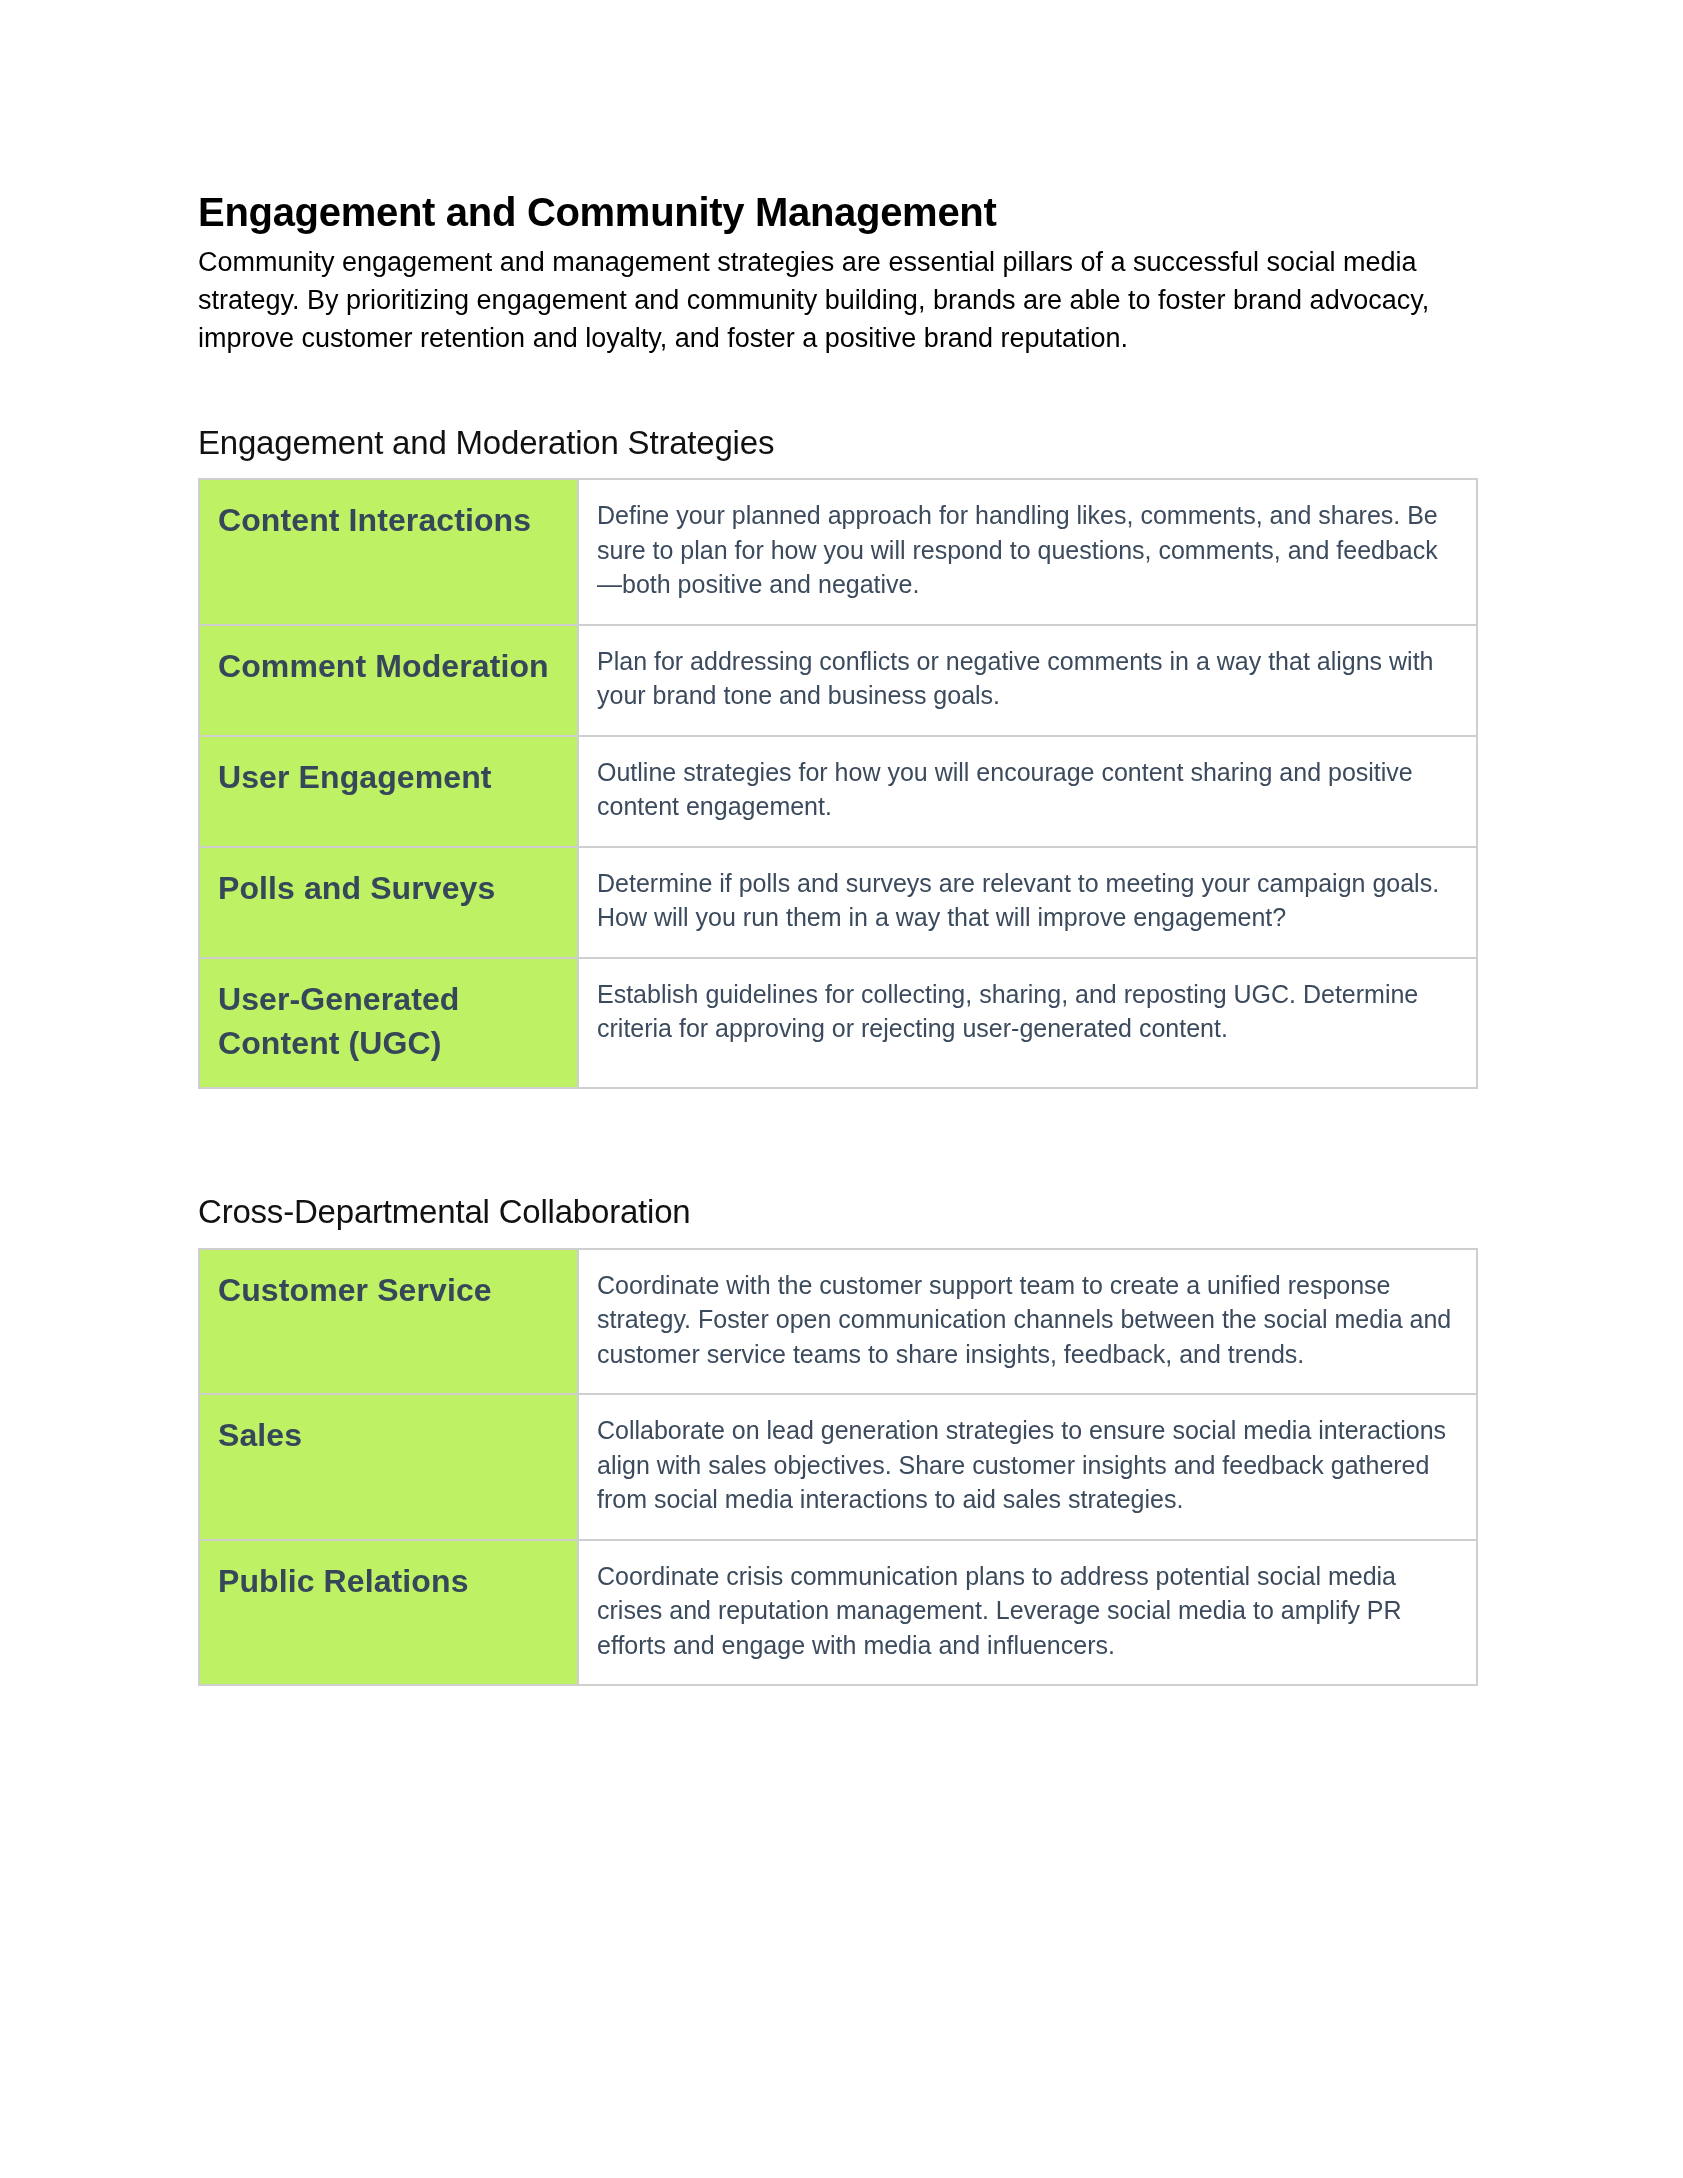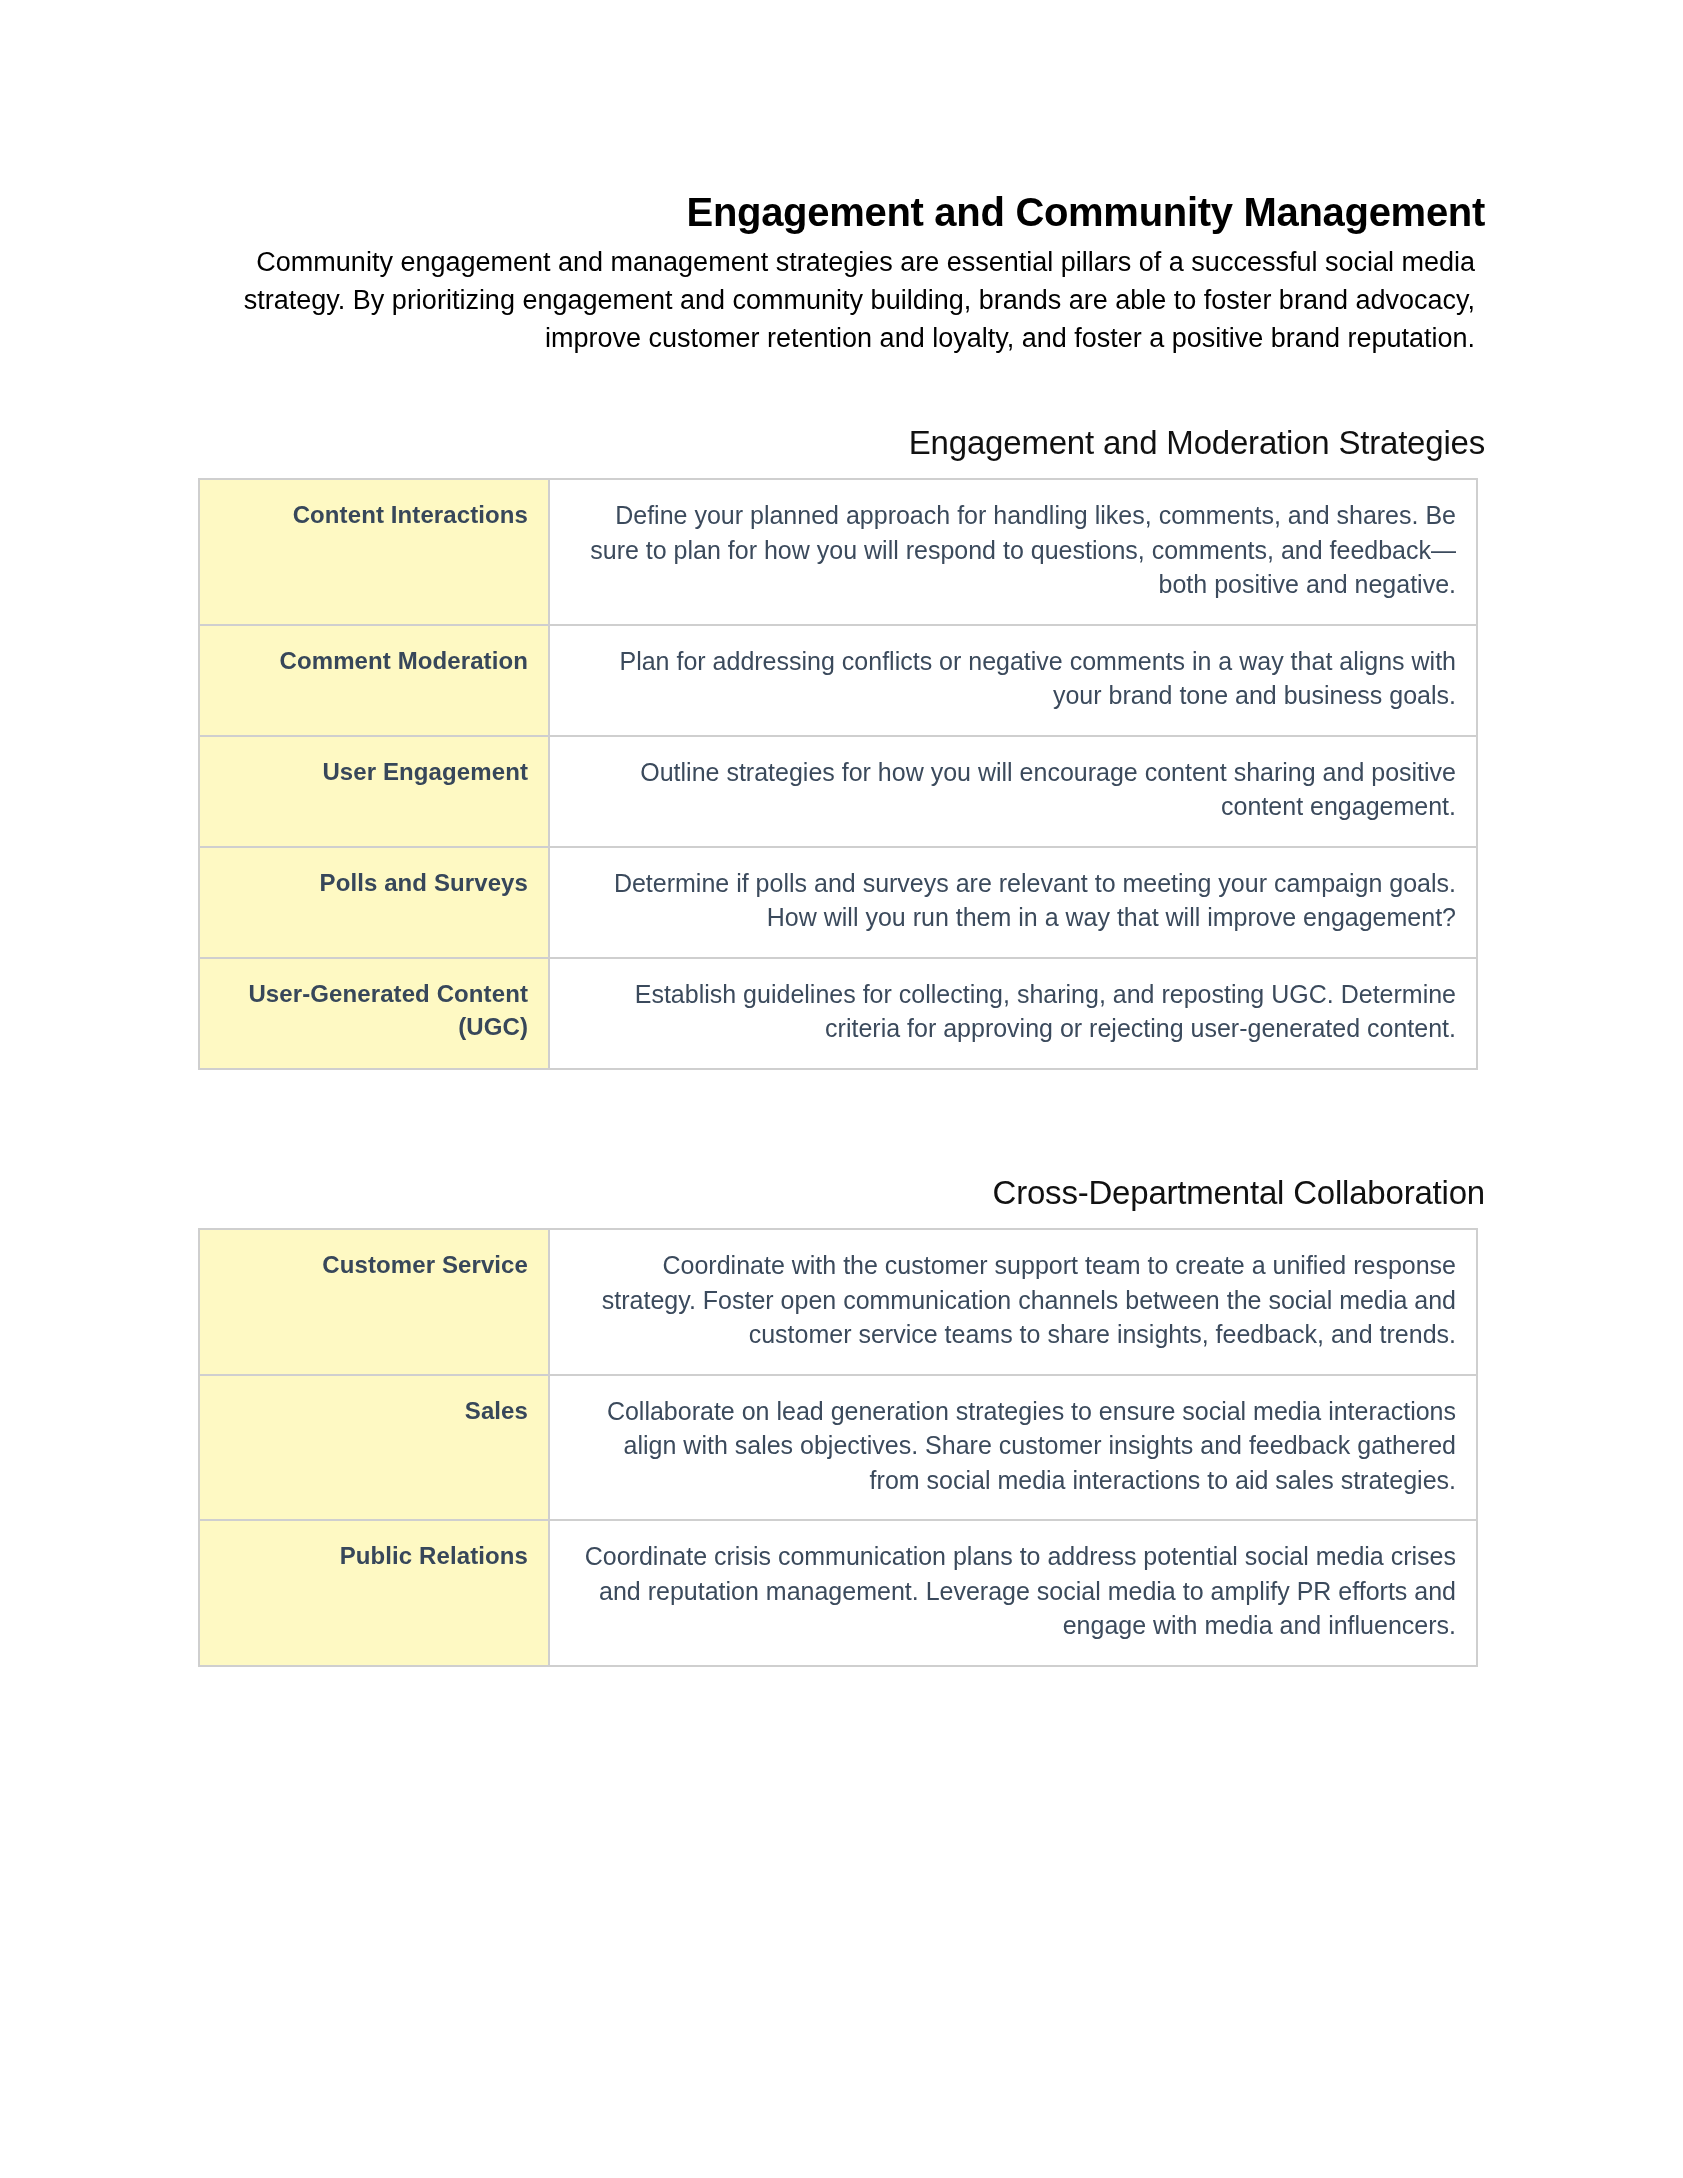--- a/index.html
+++ b/index.html
@@ -16,21 +16,20 @@
     overflow: hidden;
   }
   .page {
     position: absolute;
     left: 0;
     top: 0;
     width: 1683px;
     height: 2178px;
     background: #ffffff;
     padding: 188px 198px 0 198px;
-    text-align: right;
   }
   .doc-title {
     font-size: 40px;
     font-weight: bold;
     color: #000000;
     letter-spacing: -0.3px;
     line-height: 1.22;
     margin: 0 0 6px 0;
   }
   .doc-intro {
@@ -58,23 +57,23 @@
     width: 1280px;
     table-layout: fixed;
     border: 2px solid #cfcfcf;
   }
   table.doc-table td {
     border: 2px solid #cfcfcf;
     vertical-align: top;
     padding: 18px 20px 22px 18px;
   }
   td.label-cell {
-    width: 350px;
-    background: #fef9c3;
-    font-size: 24px;
+    width: 379px;
+    background: #bef264;
+    font-size: 32px;
     font-weight: bold;
     color: #37475a;
     line-height: 1.38;
     letter-spacing: 0.1px;
   }
   td.desc-cell {
     background: #ffffff;
     font-size: 25px;
     color: #3b4a5c;
     line-height: 1.38;

